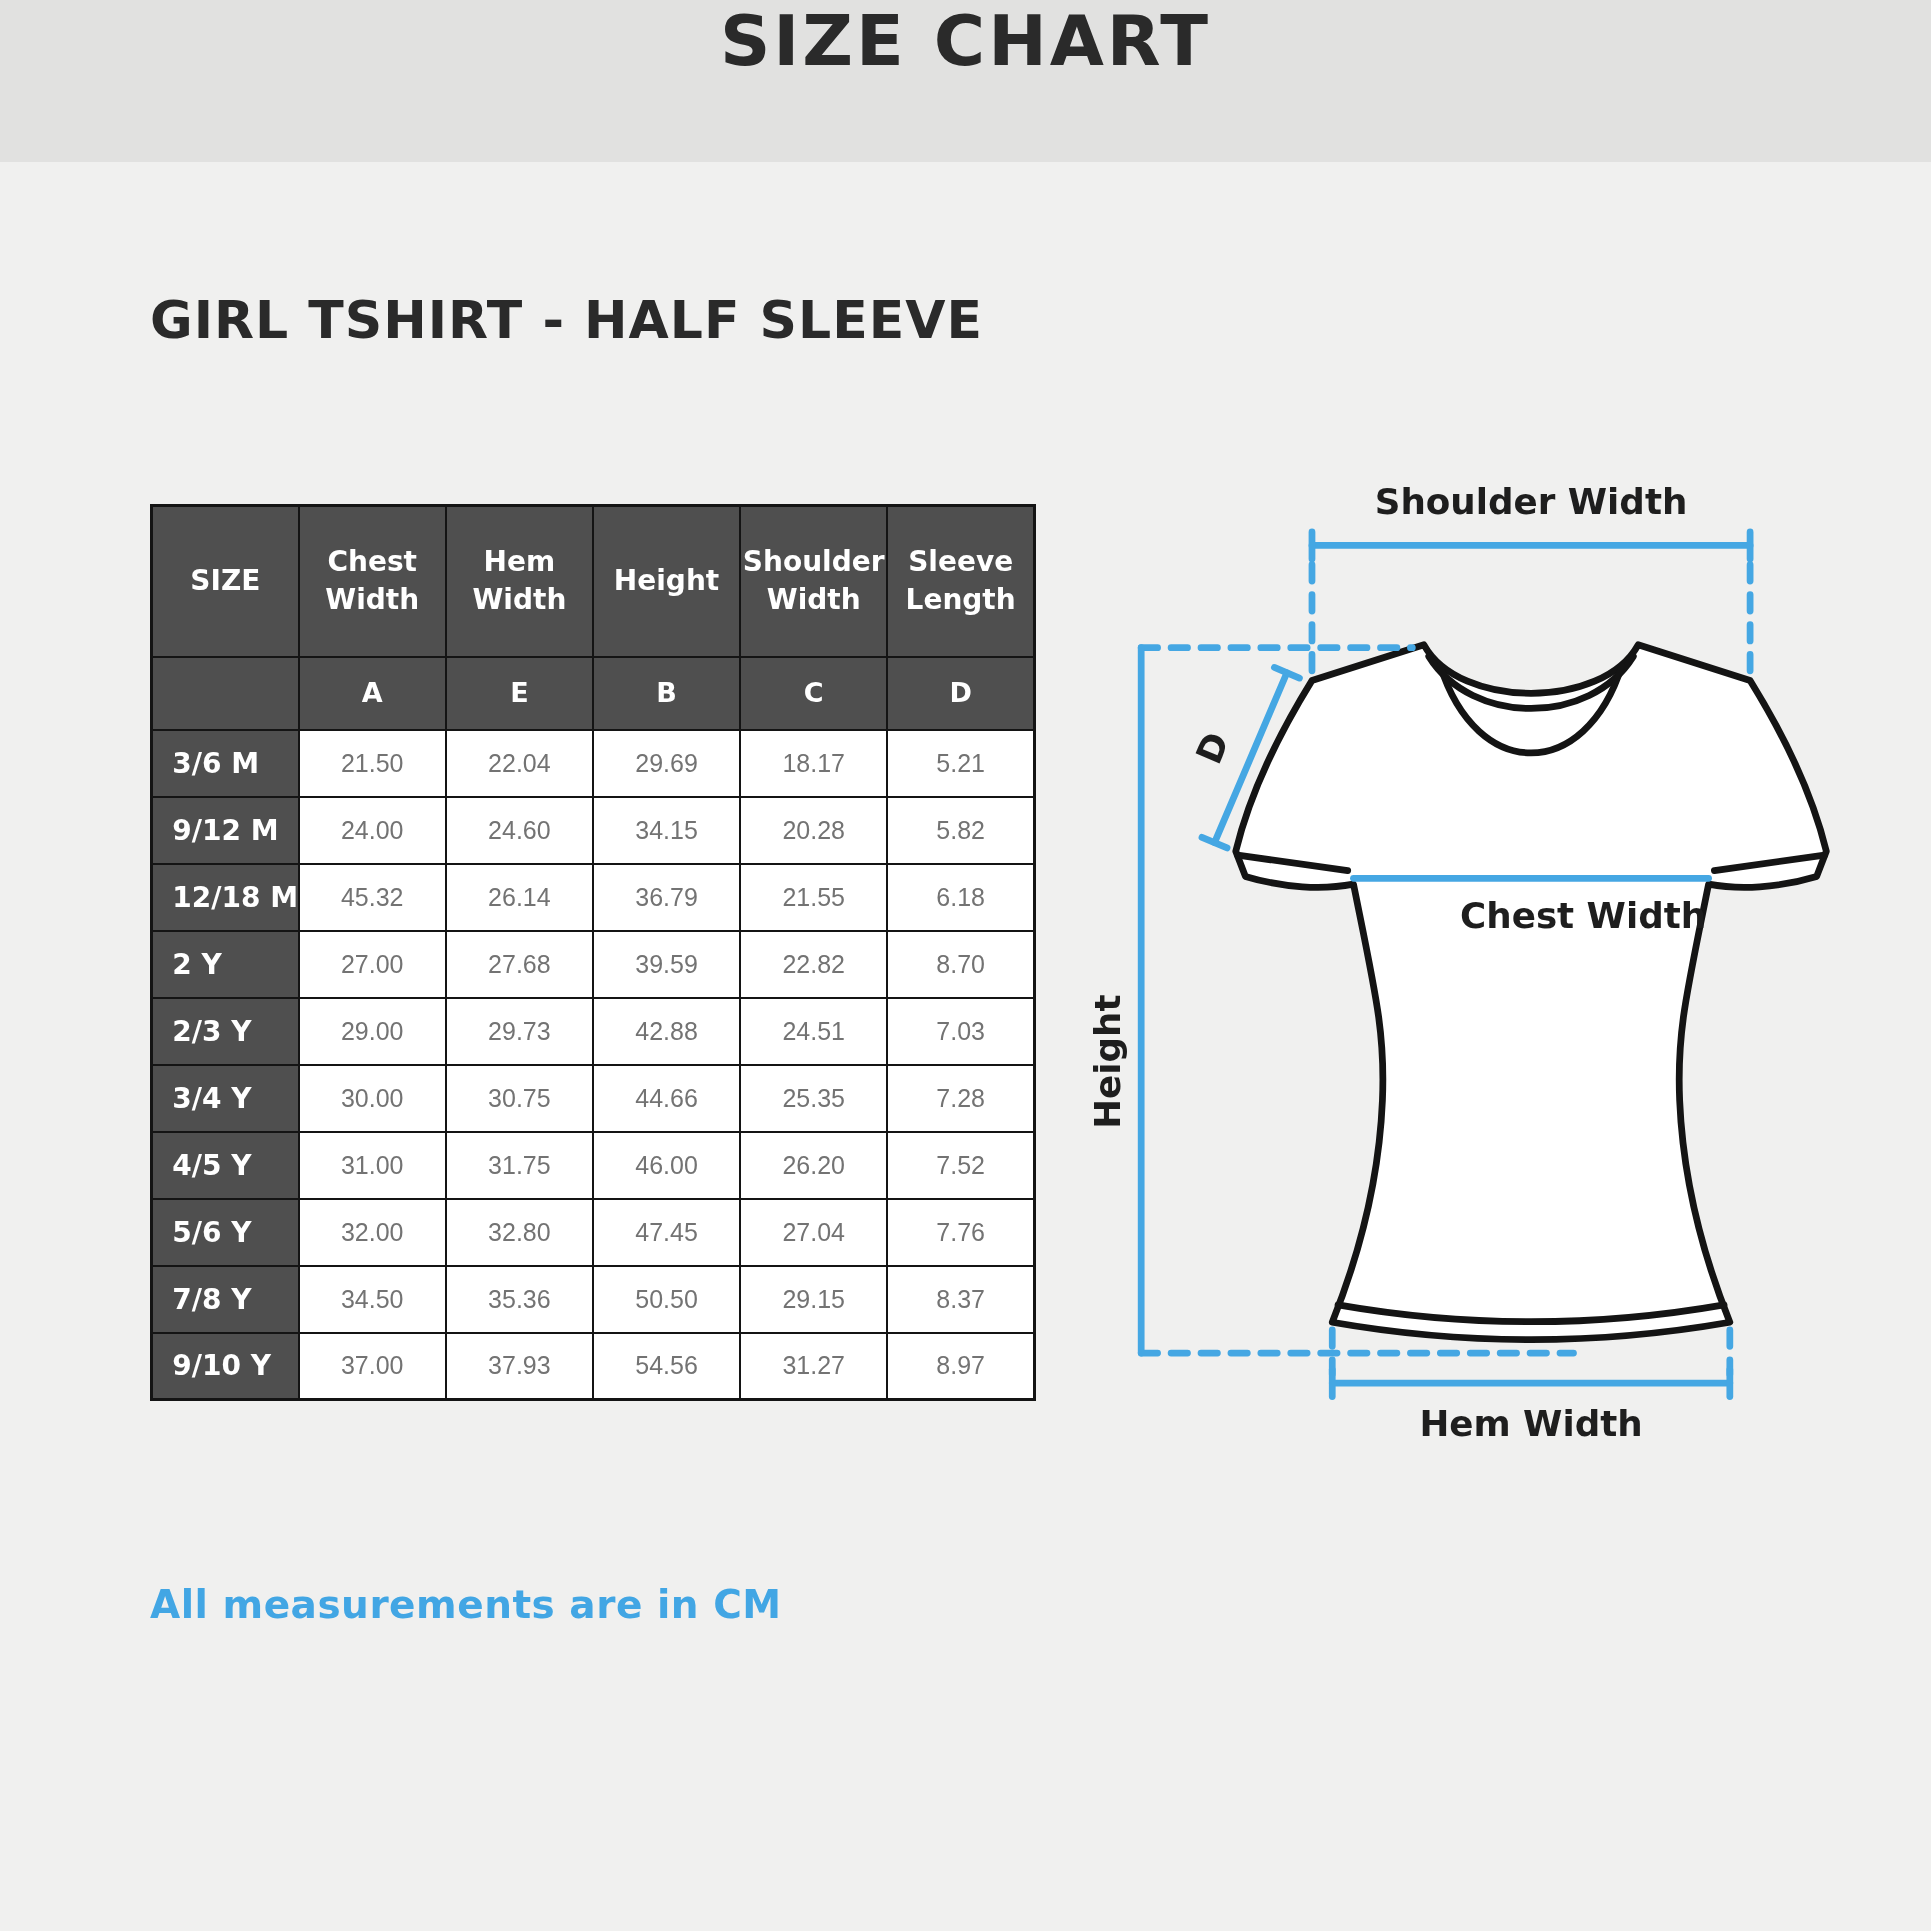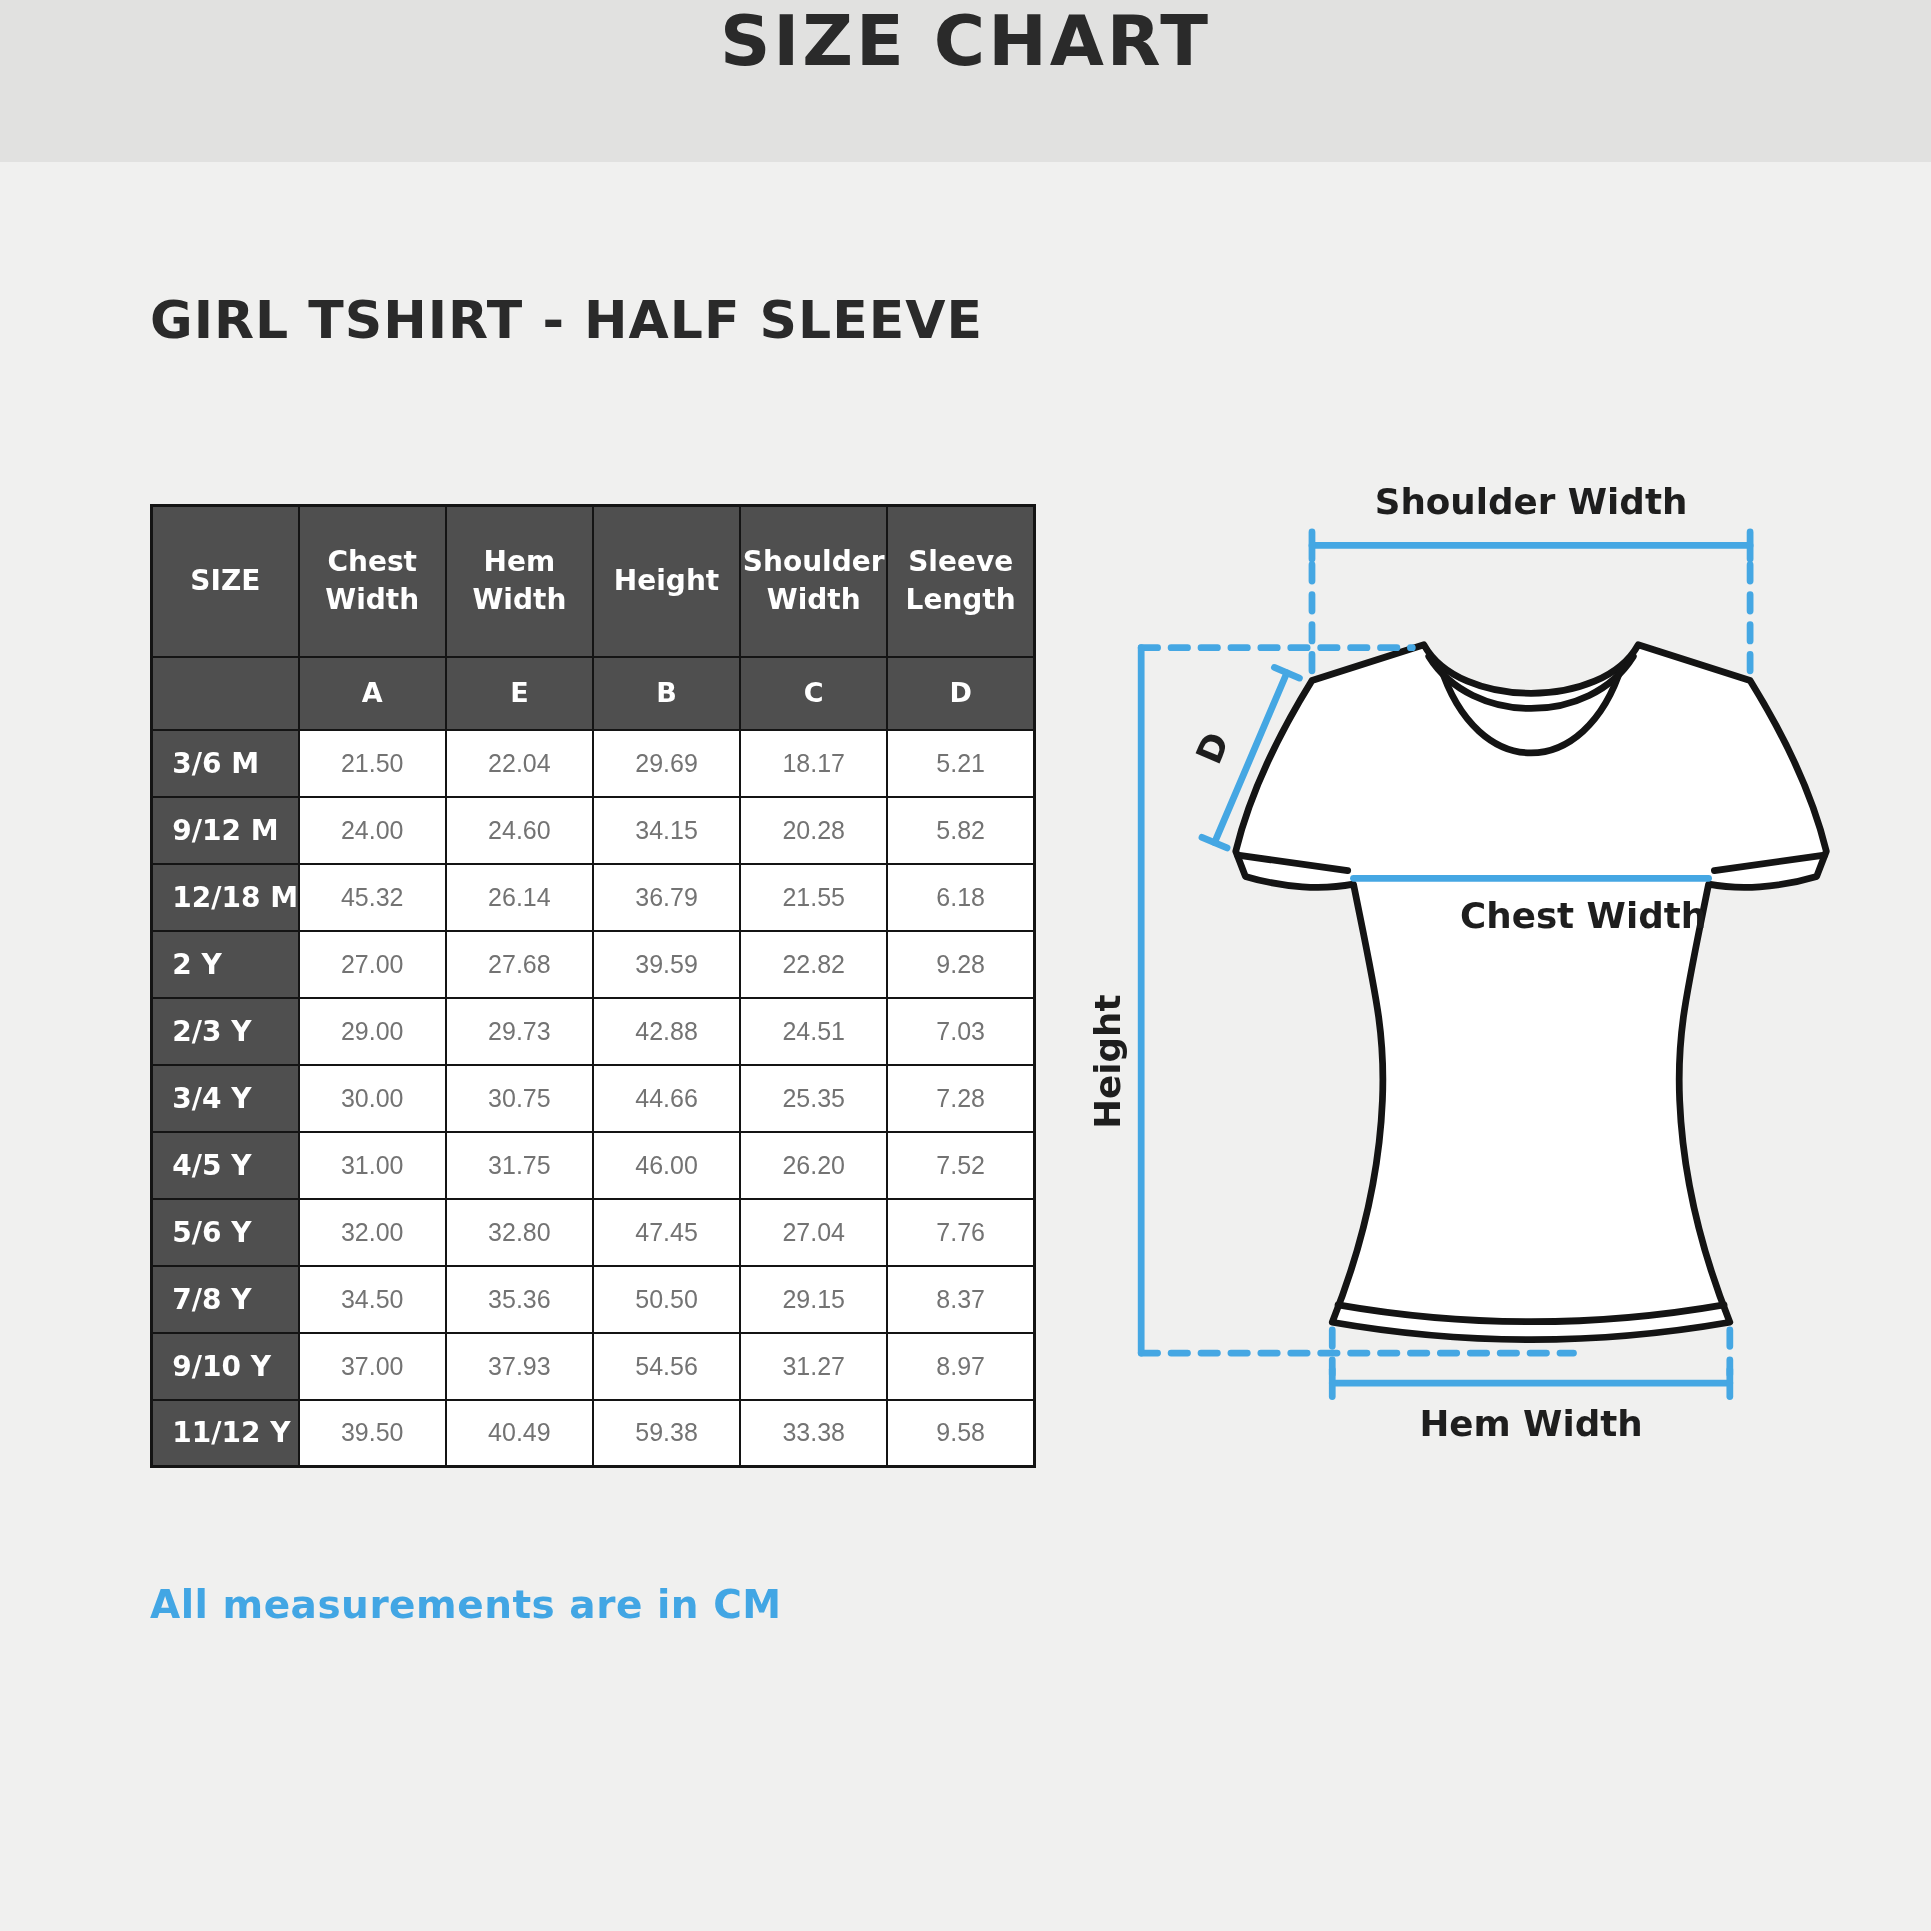--- a/index.html
+++ b/index.html
@@ -115,21 +115,21 @@
         <td>36.79</td>
         <td>21.55</td>
         <td>6.18</td>
       </tr>
       <tr>
         <th>2 Y</th>
         <td>27.00</td>
         <td>27.68</td>
         <td>39.59</td>
         <td>22.82</td>
-        <td>9.28</td>
+        <td>8.70</td>
       </tr>
       <tr>
         <th>2/3 Y</th>
         <td>29.00</td>
         <td>29.73</td>
         <td>42.88</td>
         <td>24.51</td>
         <td>7.03</td>
       </tr>
       <tr>
@@ -164,28 +164,20 @@
         <td>29.15</td>
         <td>8.37</td>
       </tr>
       <tr>
         <th>9/10 Y</th>
         <td>37.00</td>
         <td>37.93</td>
         <td>54.56</td>
         <td>31.27</td>
         <td>8.97</td>
-      </tr>
-      <tr>
-        <th>11/12 Y</th>
-        <td>39.50</td>
-        <td>40.49</td>
-        <td>59.38</td>
-        <td>33.38</td>
-        <td>9.58</td>
       </tr>
     </tbody>
 </table>
 
 <div class="footnote">All measurements are in CM</div>
 
 <svg class="diagram" viewBox="0 0 800 1030">
 
   <g>
     <path class="tee" fill="#ffffff" d="

